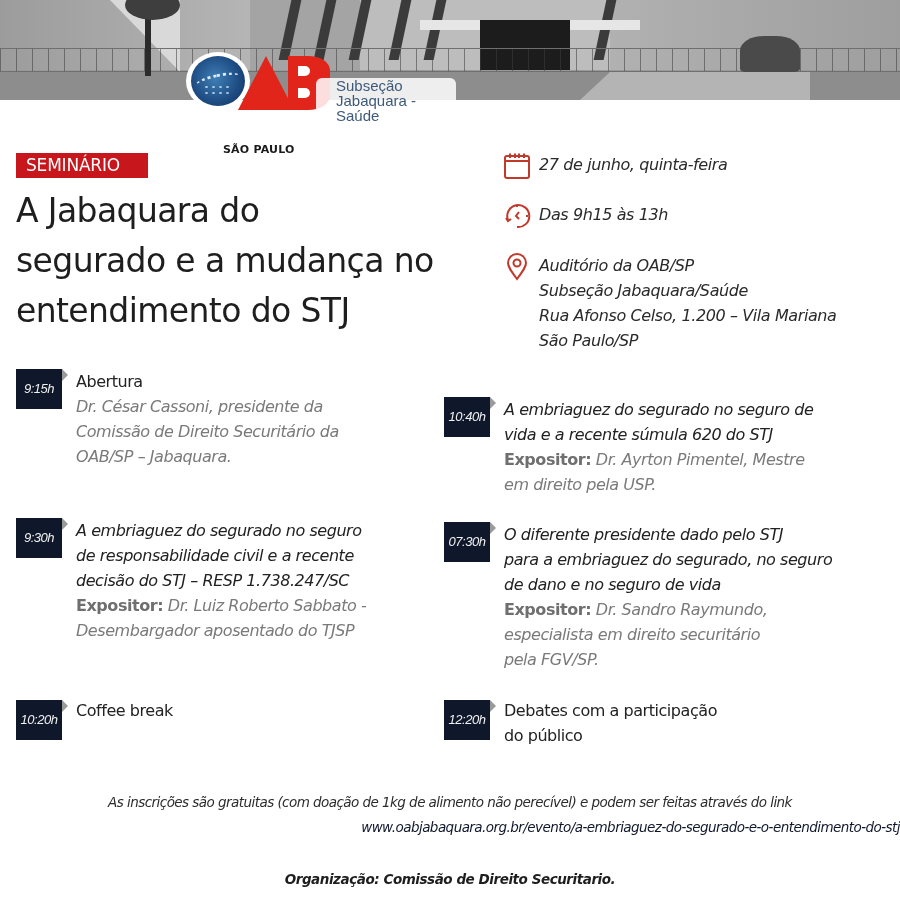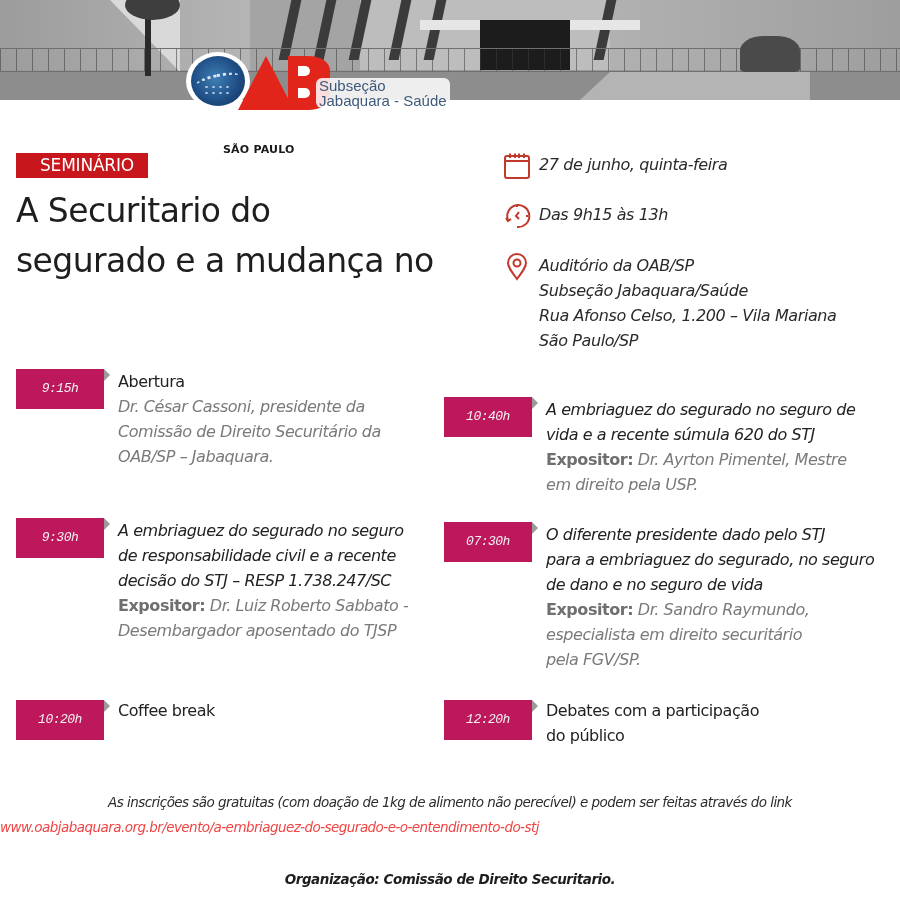--- a/index.html
+++ b/index.html
@@ -40,50 +40,50 @@
   .logo .globe .arc { position: absolute; left: 4px; top: 18px; width: 46px; height: 14px; border-top: 3px dotted #dfe9f5; border-radius: 50%; transform: rotate(-12deg); }
   .logo .globe .dots { position: absolute; left: 12px; top: 28px; width: 28px; height: 14px;
     background-image: radial-gradient(#cfe0f3 1px, transparent 1.5px); background-size: 7px 6px; opacity: 0.8; }
   .logo .letters { position: absolute; left: 52px; top: 0; height: 58px; display: flex; align-items: flex-end; }
   .logo .letter-a { width: 0; height: 0; border-left: 28px solid transparent; border-right: 28px solid transparent; border-bottom: 54px solid #e1251b; position: relative; }
   .logo .letter-b { width: 42px; height: 54px; background: #e1251b; border-radius: 0 22px 22px 0 / 0 14px 14px 0; margin-left: -6px; position: relative; }
   .logo .letter-b::before, .logo .letter-b::after { content: ""; position: absolute; left: 10px; width: 12px; height: 10px; background: #fff; border-radius: 0 6px 6px 0; }
   .logo .letter-b::before { top: 10px; }
   .logo .letter-b::after { top: 32px; }
   .logo .sao-paulo { position: absolute; left: 37px; top: 59px; font-family: "DejaVu Sans", sans-serif; font-size: 11px; font-weight: bold; color: #1a1a1a; letter-spacing: 0.2px; margin-top: 32px; }
-  .logo .subsecao { position: absolute; left: 130px; top: 26px; font-family: "Liberation Sans", sans-serif; font-size: 15px; line-height: 15px; color: #3e5a7a; background: rgba(255,255,255,0.85); padding: 0 3px; border-radius: 6px; }
+  .logo .subsecao { position: absolute; left: 130px; top: 26px; font-family: "Liberation Sans", sans-serif; font-size: 15px; line-height: 15px; color: #3e5a7a; background: rgba(255,255,255,0.85); padding: 0 20px; border-radius: 6px; }
 
   
   .tag { position: absolute; left: 16px; top: 153px; width: 132px; height: 25px; background: #c8161d; color: #fff;
-    font-family: "DejaVu Sans", sans-serif; font-size: 17px; line-height: 25px; padding-left: 24px; letter-spacing: -0.2px; }
+    font-family: "DejaVu Sans", sans-serif; font-size: 17px; line-height: 25px; padding-left: 10px; letter-spacing: -0.2px; }
 
   .title { position: absolute; left: 16px; top: 186px; width: 440px; font-family: "DejaVu Sans", sans-serif;
     font-size: 33px; line-height: 50px; color: #1e1e1e; letter-spacing: -0.6px; }
 
   
   .info-row { position: absolute; left: 503px; display: flex; align-items: flex-start; }
   .info-row .ico { width: 28px; height: 28px; margin-right: 8px; flex: none; }
   .info-row .txt { font-family: "DejaVu Sans", sans-serif; font-style: italic; font-size: 16px; line-height: 25px; color: #2a2a2a; letter-spacing: -0.4px; }
   .info-row .txt span { display: block; }
 
   
   .item { position: absolute; display: flex; align-items: flex-start; }
-  .badge { position: relative; width: 88px; height: 40px; background: #be185d; color: #f2f2f2; flex: none;
-    font-family: Liberation Mono, monospace; font-style: italic; font-size: 13px; line-height: 40px; text-align: center; margin-right: 14px; letter-spacing: -0.5px; }
+  .badge { position: relative; width: 46px; height: 40px; background: #0f172a; color: #f2f2f2; flex: none;
+    font-family: Liberation Sans, sans-serif; font-style: italic; font-size: 13px; line-height: 40px; text-align: center; margin-right: 14px; letter-spacing: -0.5px; }
   .badge::after { content: ""; position: absolute; right: -6px; top: 0; width: 0; height: 0;
     border-top: 6px solid transparent; border-bottom: 6px solid transparent; border-left: 6px solid #9a9a9a; top: 0; }
   .item .body { font-family: "DejaVu Sans", sans-serif; font-size: 16px; line-height: 25px; letter-spacing: -0.45px; }
   .item .head { color: #222; }
   .item .head.it { font-style: italic; }
   .item .sub { color: #7a7a7a; font-style: italic; }
   .item .sub b { font-style: normal; font-weight: bold; color: #6f6f6f; }
   .item span.line { display: block; white-space: nowrap; }
 
   .footer1 { position: absolute; left: 0; top: 794px; width: 900px; text-align: center; font-family: "DejaVu Sans", sans-serif; font-style: italic; font-size: 13.5px; color: #2c2c2c; letter-spacing: -0.55px; }
-  .footer-link { position: absolute; left: 0; top: 819px; width: 900px; text-align: left; font-family: "DejaVu Sans", sans-serif; font-style: italic; font-size: 13.5px; color: #ef4444; letter-spacing: -0.55px; text-decoration: none; display: block; }
+  .footer-link { position: absolute; left: 0; top: 819px; width: 900px; text-align: right; font-family: "DejaVu Sans", sans-serif; font-style: italic; font-size: 13.5px; color: #0f172a; letter-spacing: -0.55px; text-decoration: none; display: block; }
   .footer2 { position: absolute; left: 0; top: 871px; width: 900px; text-align: center; font-family: "DejaVu Sans", sans-serif; font-style: italic; font-weight: bold; font-size: 13.5px; color: #1e1e1e; letter-spacing: -0.45px; }
 </style>
 </head>
 <body>
 
 <div class="banner">
   <div class="bldg b1"></div>
     <div class="bldg b2"></div>
     <div class="bldg b3"></div>
     <div class="bldg b4"></div>
@@ -117,22 +117,23 @@
   </div>
   <div class="sao-paulo">SÃO PAULO</div>
   <div class="subsecao">
     <div>Subseção</div>
     <div>Jabaquara - Saúde</div>
   </div>
 </div>
 
 <div class="tag">SEMINÁRIO</div>
 <div class="title">
-  <div>A Securitario do</div>
+  <div>A Jabaquara do</div>
   <div>segurado e a mudança no</div>
+  <div>entendimento do STJ</div>
 </div>
 
 <div class="info-row" style="top:152px">
   <svg class="ico" viewBox="0 0 28 28">
     <rect x="2" y="4" width="24" height="22" rx="2" fill="none" stroke="#c0392b" stroke-width="2"></rect>
     <line x1="2" y1="9" x2="26" y2="9" stroke="#c0392b" stroke-width="2"></line>
     <line x1="7" y1="1.5" x2="7" y2="6" stroke="#c0392b" stroke-width="2"></line>
     <line x1="12" y1="1.5" x2="12" y2="6" stroke="#c0392b" stroke-width="2"></line>
     <line x1="16" y1="1.5" x2="16" y2="6" stroke="#c0392b" stroke-width="2"></line>
     <line x1="21" y1="1.5" x2="21" y2="6" stroke="#c0392b" stroke-width="2"></line>

